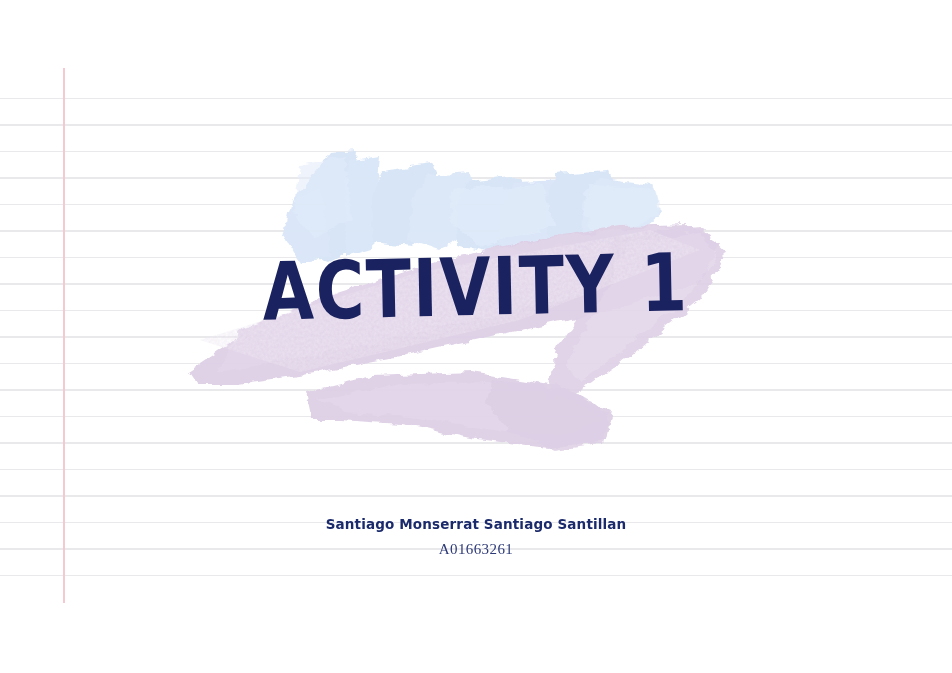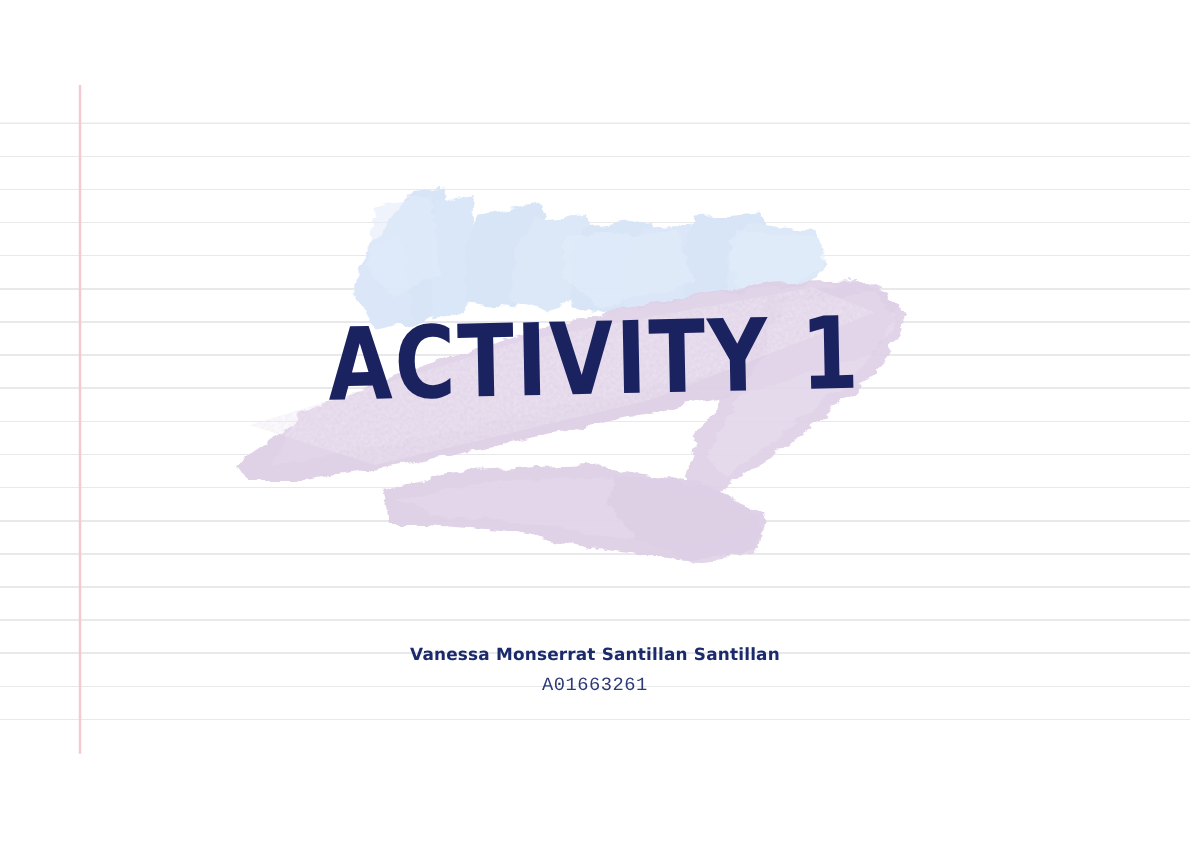--- a/index.html
+++ b/index.html
@@ -92,21 +92,21 @@
   .author-name {
     font-family: "DejaVu Sans", "Liberation Sans", sans-serif;
     font-size: 13.5px;
     font-weight: 700;
     letter-spacing: 0.15px;
     color: #1b2a6b;
     margin: 0 0 8px 0;
     line-height: 1.2;
   }
   .author-id {
-    font-family: Liberation Mono, monospace;
+    font-family: Liberation Serif, serif;
     font-size: 15px;
     font-weight: 400;
     letter-spacing: 0.4px;
     color: #2d3a78;
     margin: 0;
     line-height: 1.2;
   }
 </style>
 </head>
 <body>
@@ -181,17 +181,17 @@
         <path d="M200 340 L420 272 L650 230 L700 250 L520 320 L300 372 Z" fill="#e5d9ec"></path>
       </g>
     </svg>
   </div>
 
   <div class="title-block">
     <span class="title">ACTIVITY 1</span>
   </div>
 
   <div class="author-block">
-    <p class="author-name">Vanessa Monserrat Santillan Santillan</p>
+    <p class="author-name">Santiago Monserrat Santiago Santillan</p>
     <p class="author-id">A01663261</p>
   </div>
 
 </div>
 
 </body></html>

